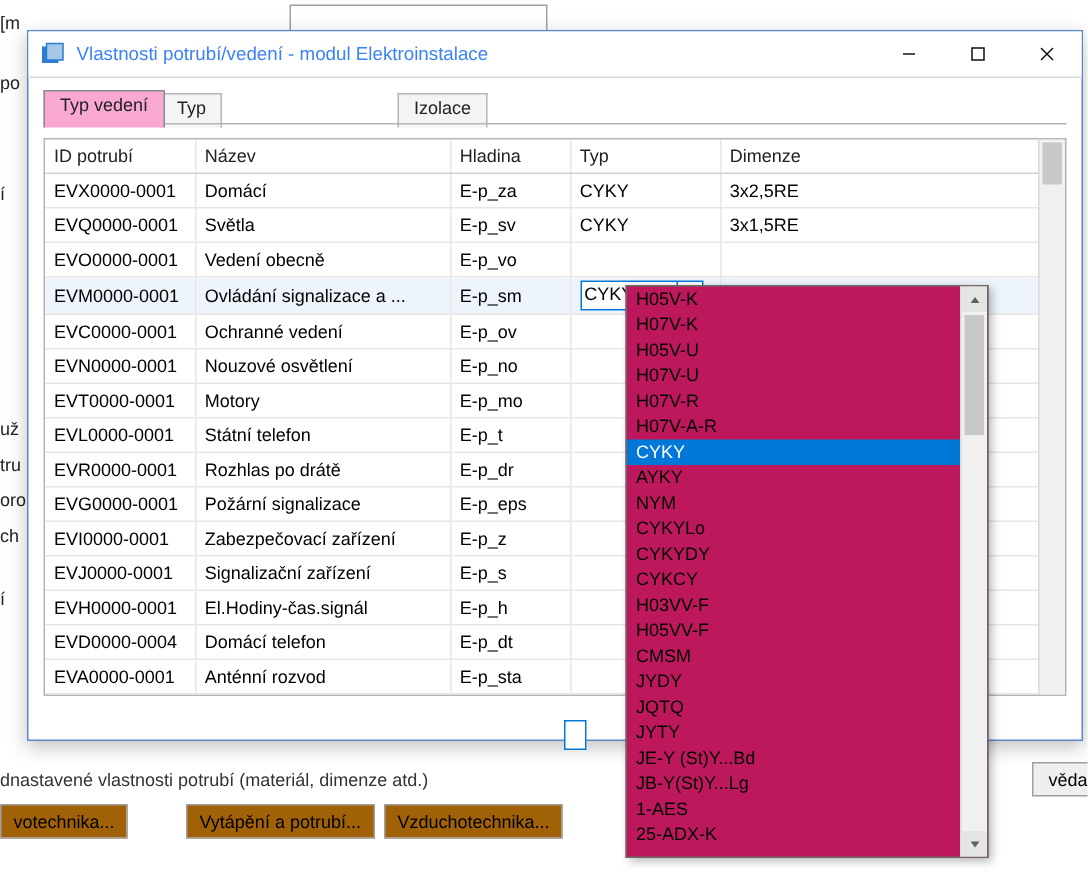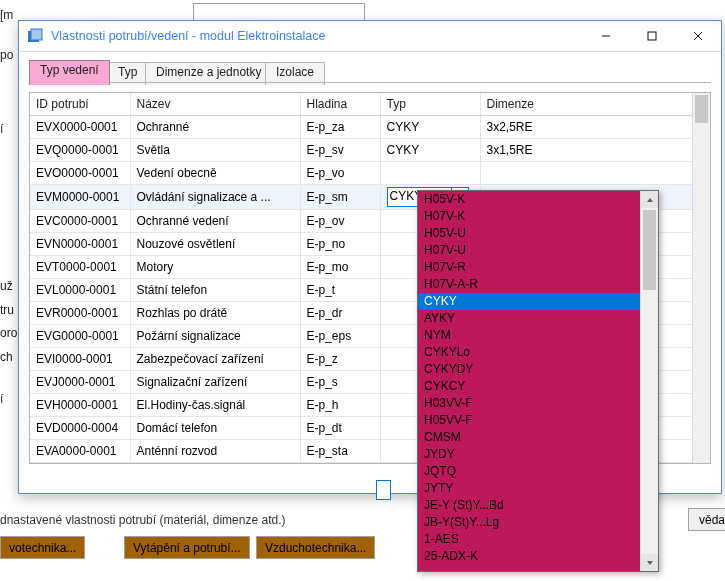--- a/index.html
+++ b/index.html
@@ -85,21 +85,20 @@
             <line x1="9" y1="1" x2="1" y2="9" stroke-width="1"></line>
           </svg>
         </div>
     </div>
   </div>
 
   <div class="client">
     <div class="tabs">
       <div class="tab active" style="left:0">Typ vedení</div>
       <div class="tab" style="left:78px">Typ</div>
-      <div class="tab" style="left:116px">Dimenze a jednotky</div>
       <div class="tab" style="left:236px">Izolace</div>
       <div class="tab-sep"></div>
     </div>
 
     <div class="grid-wrap">
       <table class="grid">
         <colgroup>
             <col class="col-id">
             <col class="col-name">
             <col class="col-h">
@@ -111,21 +110,21 @@
           <th>ID potrubí</th>
           <th>Název</th>
           <th>Hladina</th>
           <th>Typ</th>
           <th>Dimenze</th>
         </tr>
           </thead>
         <tbody id="grid-body">
             <tr>
               <td>EVX0000-0001</td>
-              <td>Ochranné</td>
+              <td>Domácí</td>
               <td>E-p_za</td>
               <td>CYKY</td>
               <td>3x2,5RE</td>
             </tr>
             <tr>
               <td>EVQ0000-0001</td>
               <td>Světla</td>
               <td>E-p_sv</td>
               <td>CYKY</td>
               <td>3x1,5RE</td>

